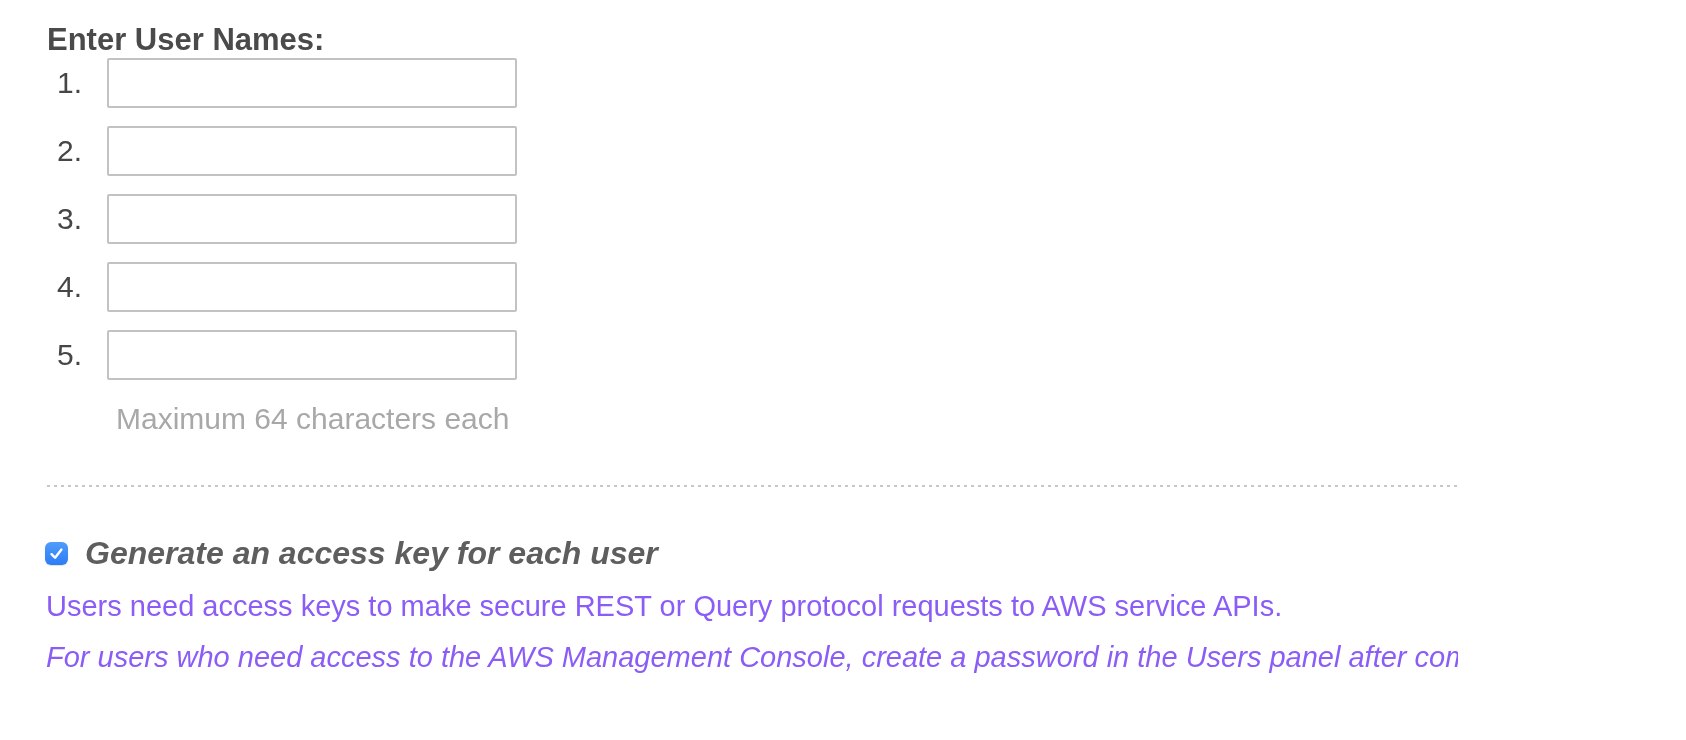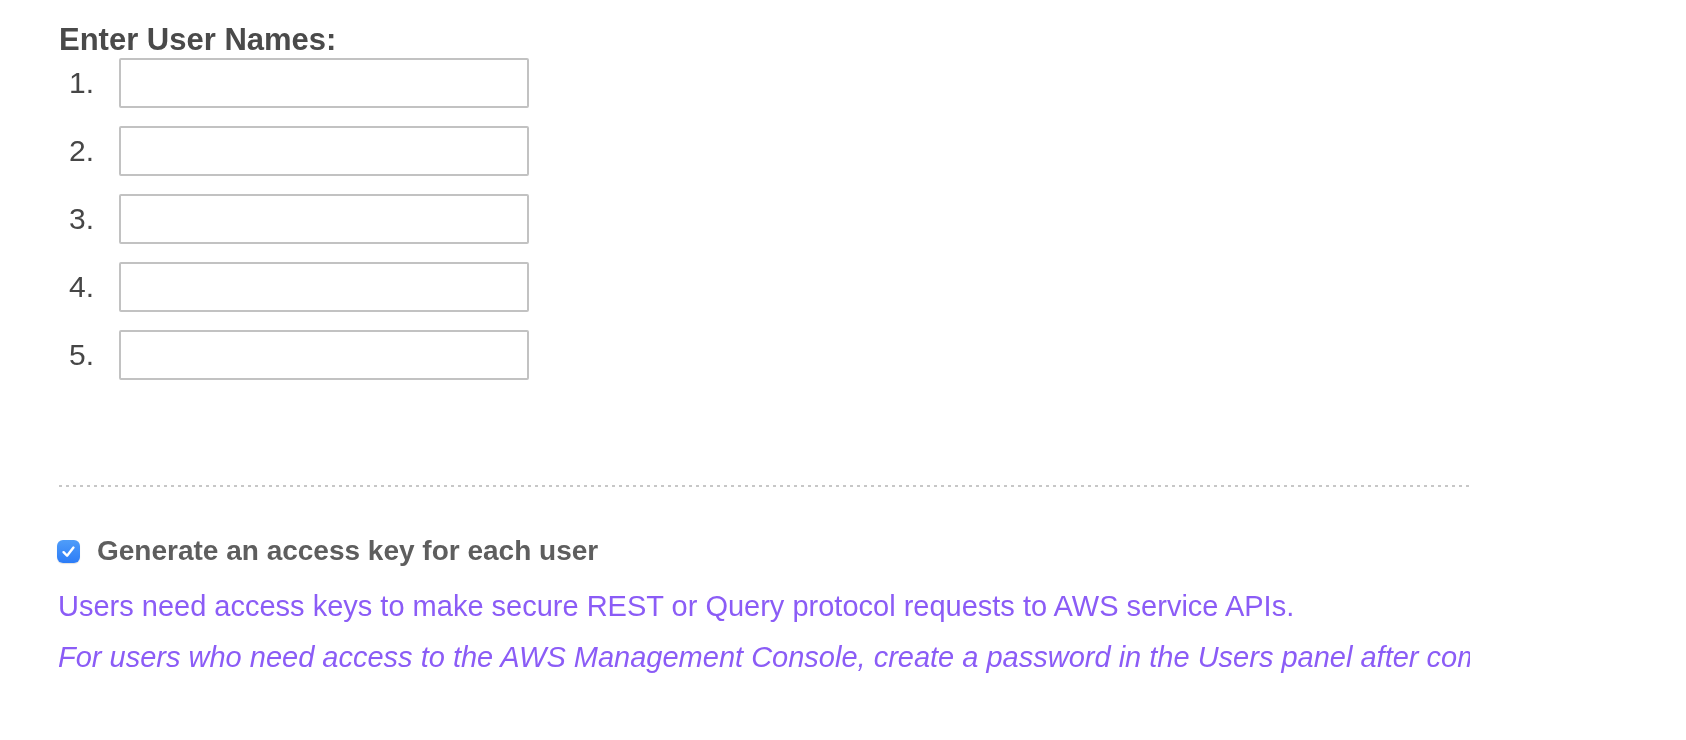--- a/index.html
+++ b/index.html
@@ -3,21 +3,20 @@
 <meta charset="utf-8">
 <style>
   html, body { margin: 0; padding: 0; background: #ffffff; }
   .page {
     position: relative;
     width: 1458px;
     height: 740px;
     overflow: hidden;
     background: #ffffff;
     font-family: "Liberation Sans", sans-serif;
-    margin-left: 12px;
   }
   .heading {
     position: absolute;
     left: 47px;
     top: 22px;
     font-size: 31px;
     font-weight: bold;
     color: #4a4a4a;
     white-space: nowrap;
   }
@@ -75,24 +74,25 @@
     display: flex;
     align-items: center;
     justify-content: center;
     cursor: default;
     box-shadow: 0 1px 1px rgba(0,0,0,0.12);
   }
   .checkbox.checked { background: linear-gradient(#4f9df9, #2c7cf7); }
   .checkbox svg { display: block; }
   .checkbox-label {
     margin-left: 17px;
-    font-size: 28px;
+    font-size: 32px;
     font-weight: bold;
     color: #5e5e5e;
     white-space: nowrap;
+    font-style: italic;
   }
   .para {
     position: absolute;
     left: 46px;
     font-size: 29px;
     color: #8b5cf6;
     white-space: nowrap;
   }
   .para.description { top: 590px; }
   .para.note { top: 641px; font-style: italic; }
@@ -120,20 +120,21 @@
     <div class="row">
       <span class="row-label">4.</span>
       <input type="text" value="" style="">
     </div>
     <div class="row">
       <span class="row-label">5.</span>
       <input type="text" value="" style="">
     </div>
   </div>
 
+  <div class="hint">Maximum 64 characters each</div>
 
   <div class="divider"></div>
 
   <div class="checkbox-row">
     <div class="checkbox checked" id="access-key-checkbox">
       <svg width="17" height="17" viewBox="0 0 24 24">
         <polyline points="5,13 10,18 19,6.5" fill="none" stroke="#ffffff" stroke-width="3.4" stroke-linecap="round" stroke-linejoin="round"></polyline>
       </svg>
     </div>
     <div class="checkbox-label">Generate an access key for each user</div>

